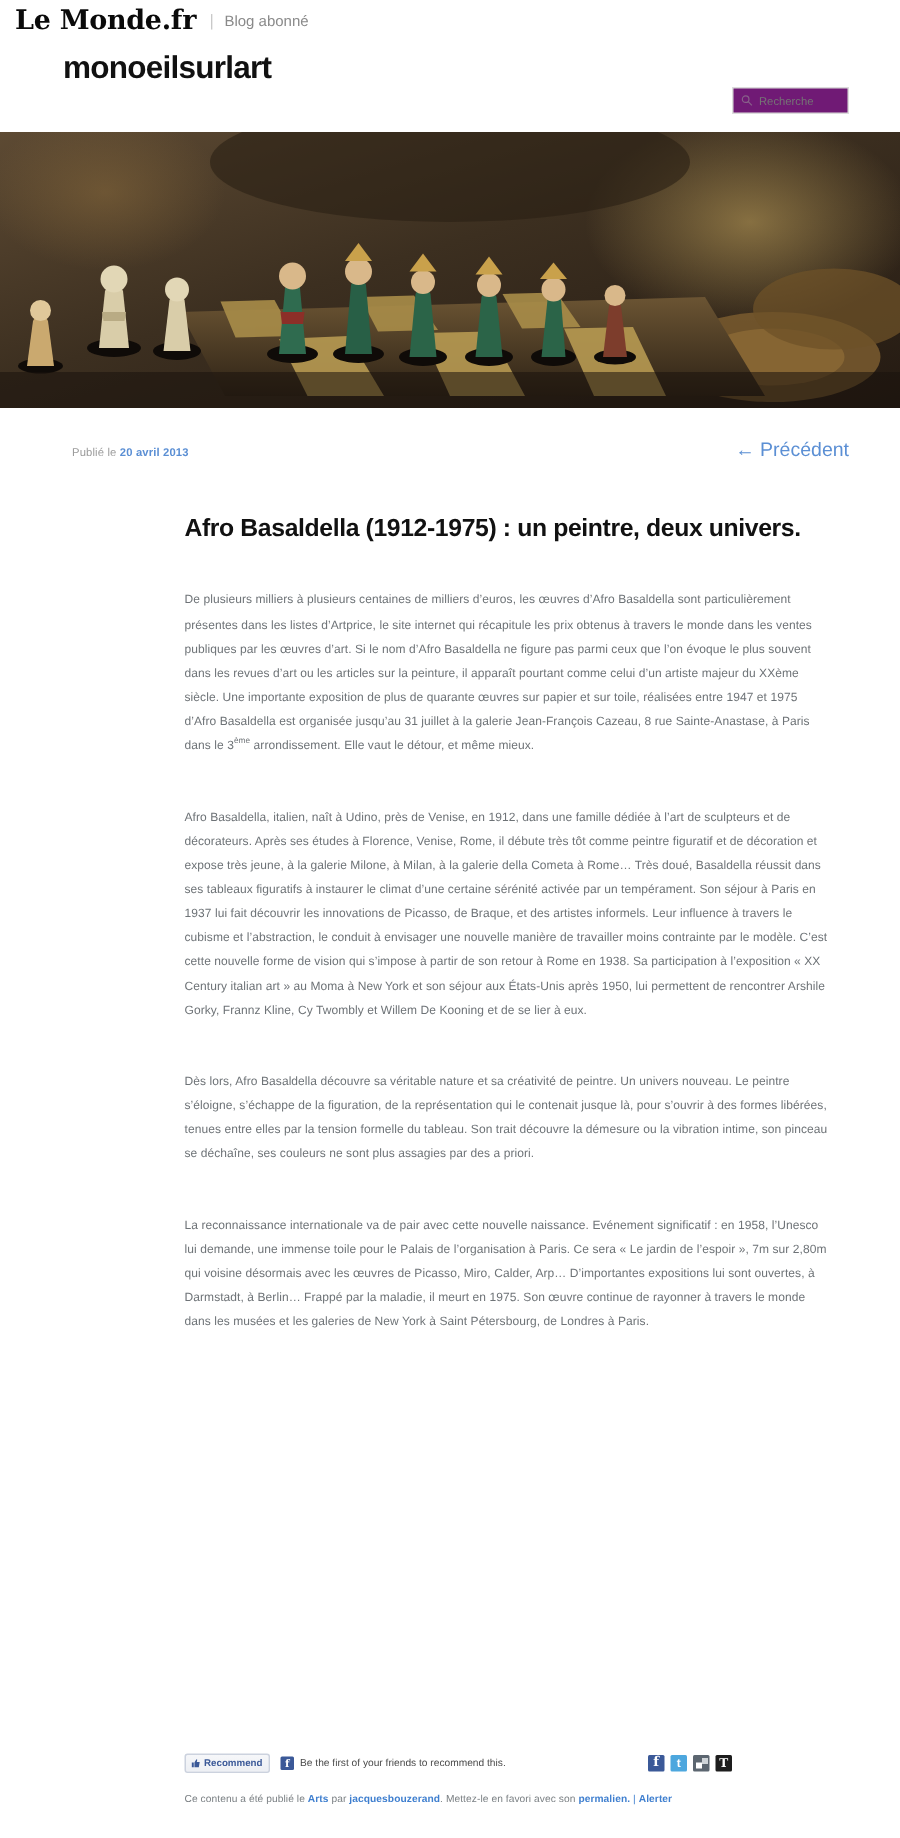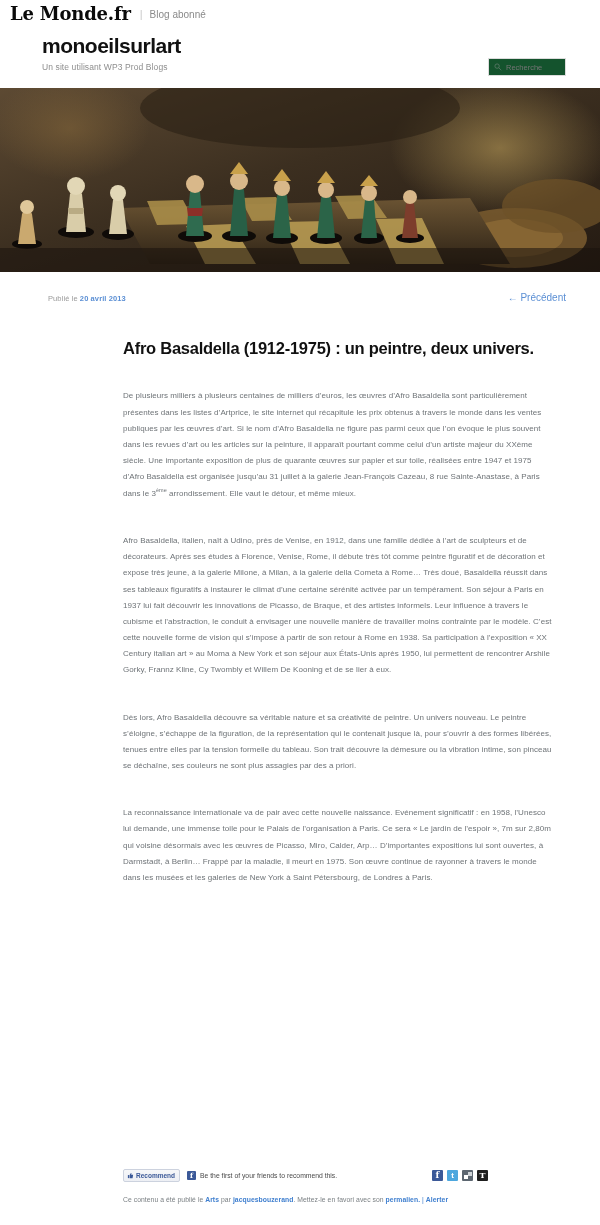--- a/index.html
+++ b/index.html
@@ -64,21 +64,21 @@
     margin-top: 5px;
     letter-spacing: 0.1px;
   }
   .search-box {
     position: absolute;
     right: 34px;
     top: 34px;
     width: 78px;
     height: 18px;
     border: 1px solid #dcdcdc;
-    background: #14532d;
+    background: #701a75;
     display: flex;
     align-items: center;
     padding-left: 5px;
     box-sizing: border-box;
   }
   .search-icon {
     width: 8px;
     height: 8px;
     flex: 0 0 auto;
     margin-right: 4px;
@@ -108,21 +108,21 @@
   
   .article-meta {
     padding: 20px 34px 0 48px;
     display: flex;
     justify-content: space-between;
     align-items: baseline;
     font-size: 7.5px;
   }
   .meta-date { color: #9b9b9b; letter-spacing: .1px;}
   .meta-date b { color: #5b8fd4; font-weight: bold; }
-  .nav-prev { color: #5b8fd4; text-decoration: none; font-size: 10px; }
+  .nav-prev { color: #5b8fd4; text-decoration: none; font-size: 13px; }
 
   .article {
     padding: 0 48px 0 123px;
   }
   .post-title {
     font-size: 16.5px;
     font-weight: bold;
     color: #111;
     line-height: 1.42;
     letter-spacing: -0.25px;
@@ -230,21 +230,20 @@
 <body>
 
 <div class="topbar">
   <span class="lemonde-logo">Le Monde.fr</span>
   <span class="topbar-sep">|</span>
   <a class="topbar-link" href="#">Blog abonné</a>
 </div>
 
 <div class="site-header">
   <div class="site-title">monoeilsurlart</div>
-  <div class="site-desc">Un site utilisant WP3 Prod Blogs</div>
 
   <div class="search-box">
     <svg class="search-icon" viewBox="0 0 16 16">
       <circle cx="6.2" cy="6.2" r="4.4" fill="none" stroke="#9a9a9a" stroke-width="1.6"></circle>
       <line x1="9.6" y1="9.6" x2="14.5" y2="14.5" stroke="#9a9a9a" stroke-width="1.6"></line>
     </svg>
     <input class="search-input" type="text" placeholder="Recherche" style="">
   </div>
 </div>
 

